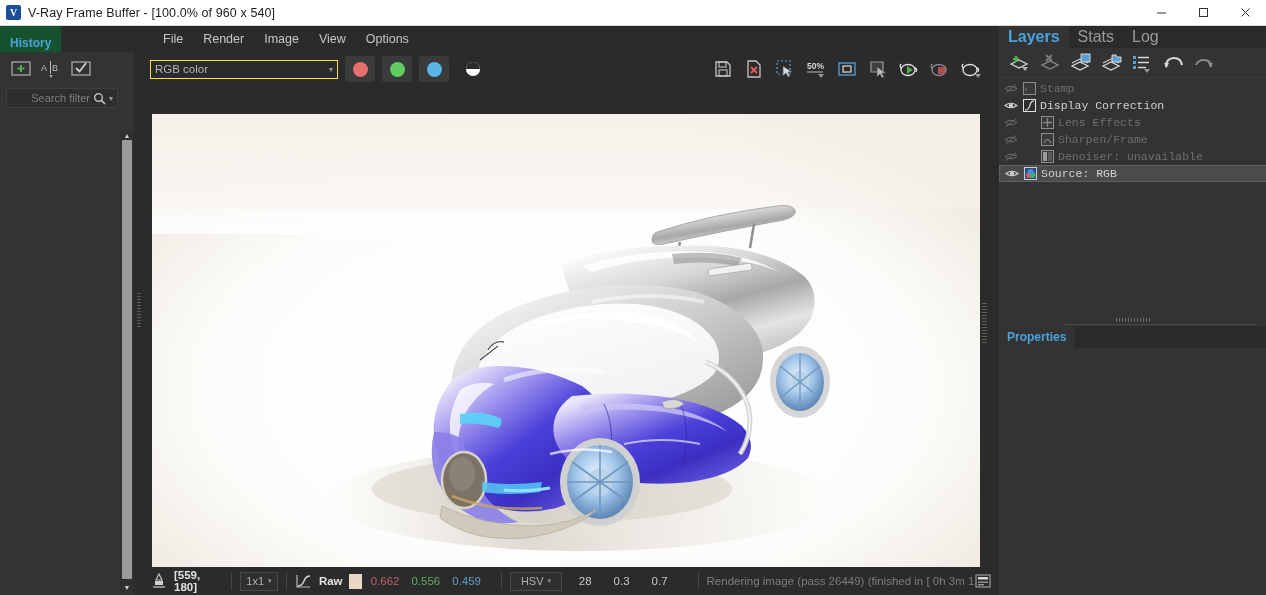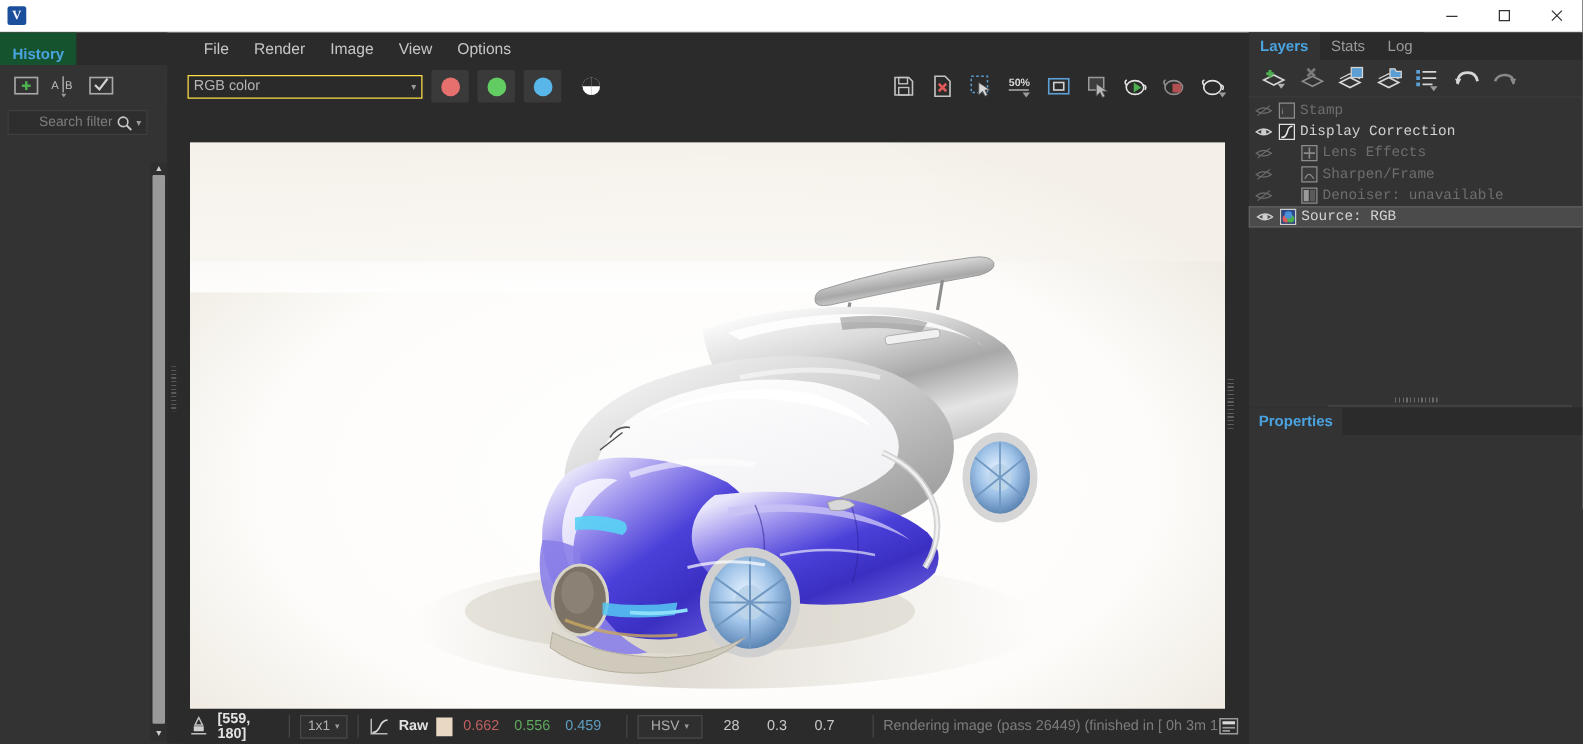--- a/index.html
+++ b/index.html
@@ -158,21 +158,21 @@
   .render-status { color: #7d7d7d; font-size: 11.5px; white-space: nowrap; overflow: hidden; }
   .status-right-icon { margin-left: auto; margin-right: 8px; }
 
   
   .right-panel {
     position: absolute; left: 999px; top: 26px; width: 267px; height: 569px;
     background: #333333;
   }
   .rp-tabbar { height: 22px; display: flex; background: #2b2b2b; align-items: flex-end; }
   .rp-tab {
-    padding: 0 9px; height: 22px; line-height: 22px; font-size: 12px;
+    padding: 0 9px; height: 22px; line-height: 22px; font-size: 16px;
     color: #9a9a9a; background: #2b2b2b;
   }
   .rp-tab.active { color: #4aa3df; font-weight: bold; background: #333333; }
   .rp-tools {
     height: 30px; display: flex; align-items: center; gap: 7px; padding: 0 8px;
     border-bottom: 1px solid #3b3b3b; background: #333333;
   }
   .layer-list { padding-top: 2px; }
   .layer-row {
     display: flex; align-items: center; height: 17px; padding-left: 4px; gap: 4px;
@@ -209,20 +209,21 @@
     background: #3a3a3a; border: 1px solid #454545;
   }
 </style>
 </head>
 <body>
 
 <div class="app">
 
   <div class="titlebar">
     <div class="title-logo">V</div>
+    <div class="title-text">V-Ray Frame Buffer - [100.0% of 960 x 540]</div>
     <div class="win-btns">
       <div class="win-btn">
         <svg width="11" height="11" viewBox="0 0 11 11">
             <line x1="1" y1="6" x2="10" y2="6" stroke="#333" stroke-width="1"></line>
           </svg>
       </div>
       <div class="win-btn">
         <svg width="11" height="11" viewBox="0 0 11 11">
             <rect x="1.5" y="1.5" width="8" height="8" fill="none" stroke="#333" stroke-width="1"></rect>
           </svg>

